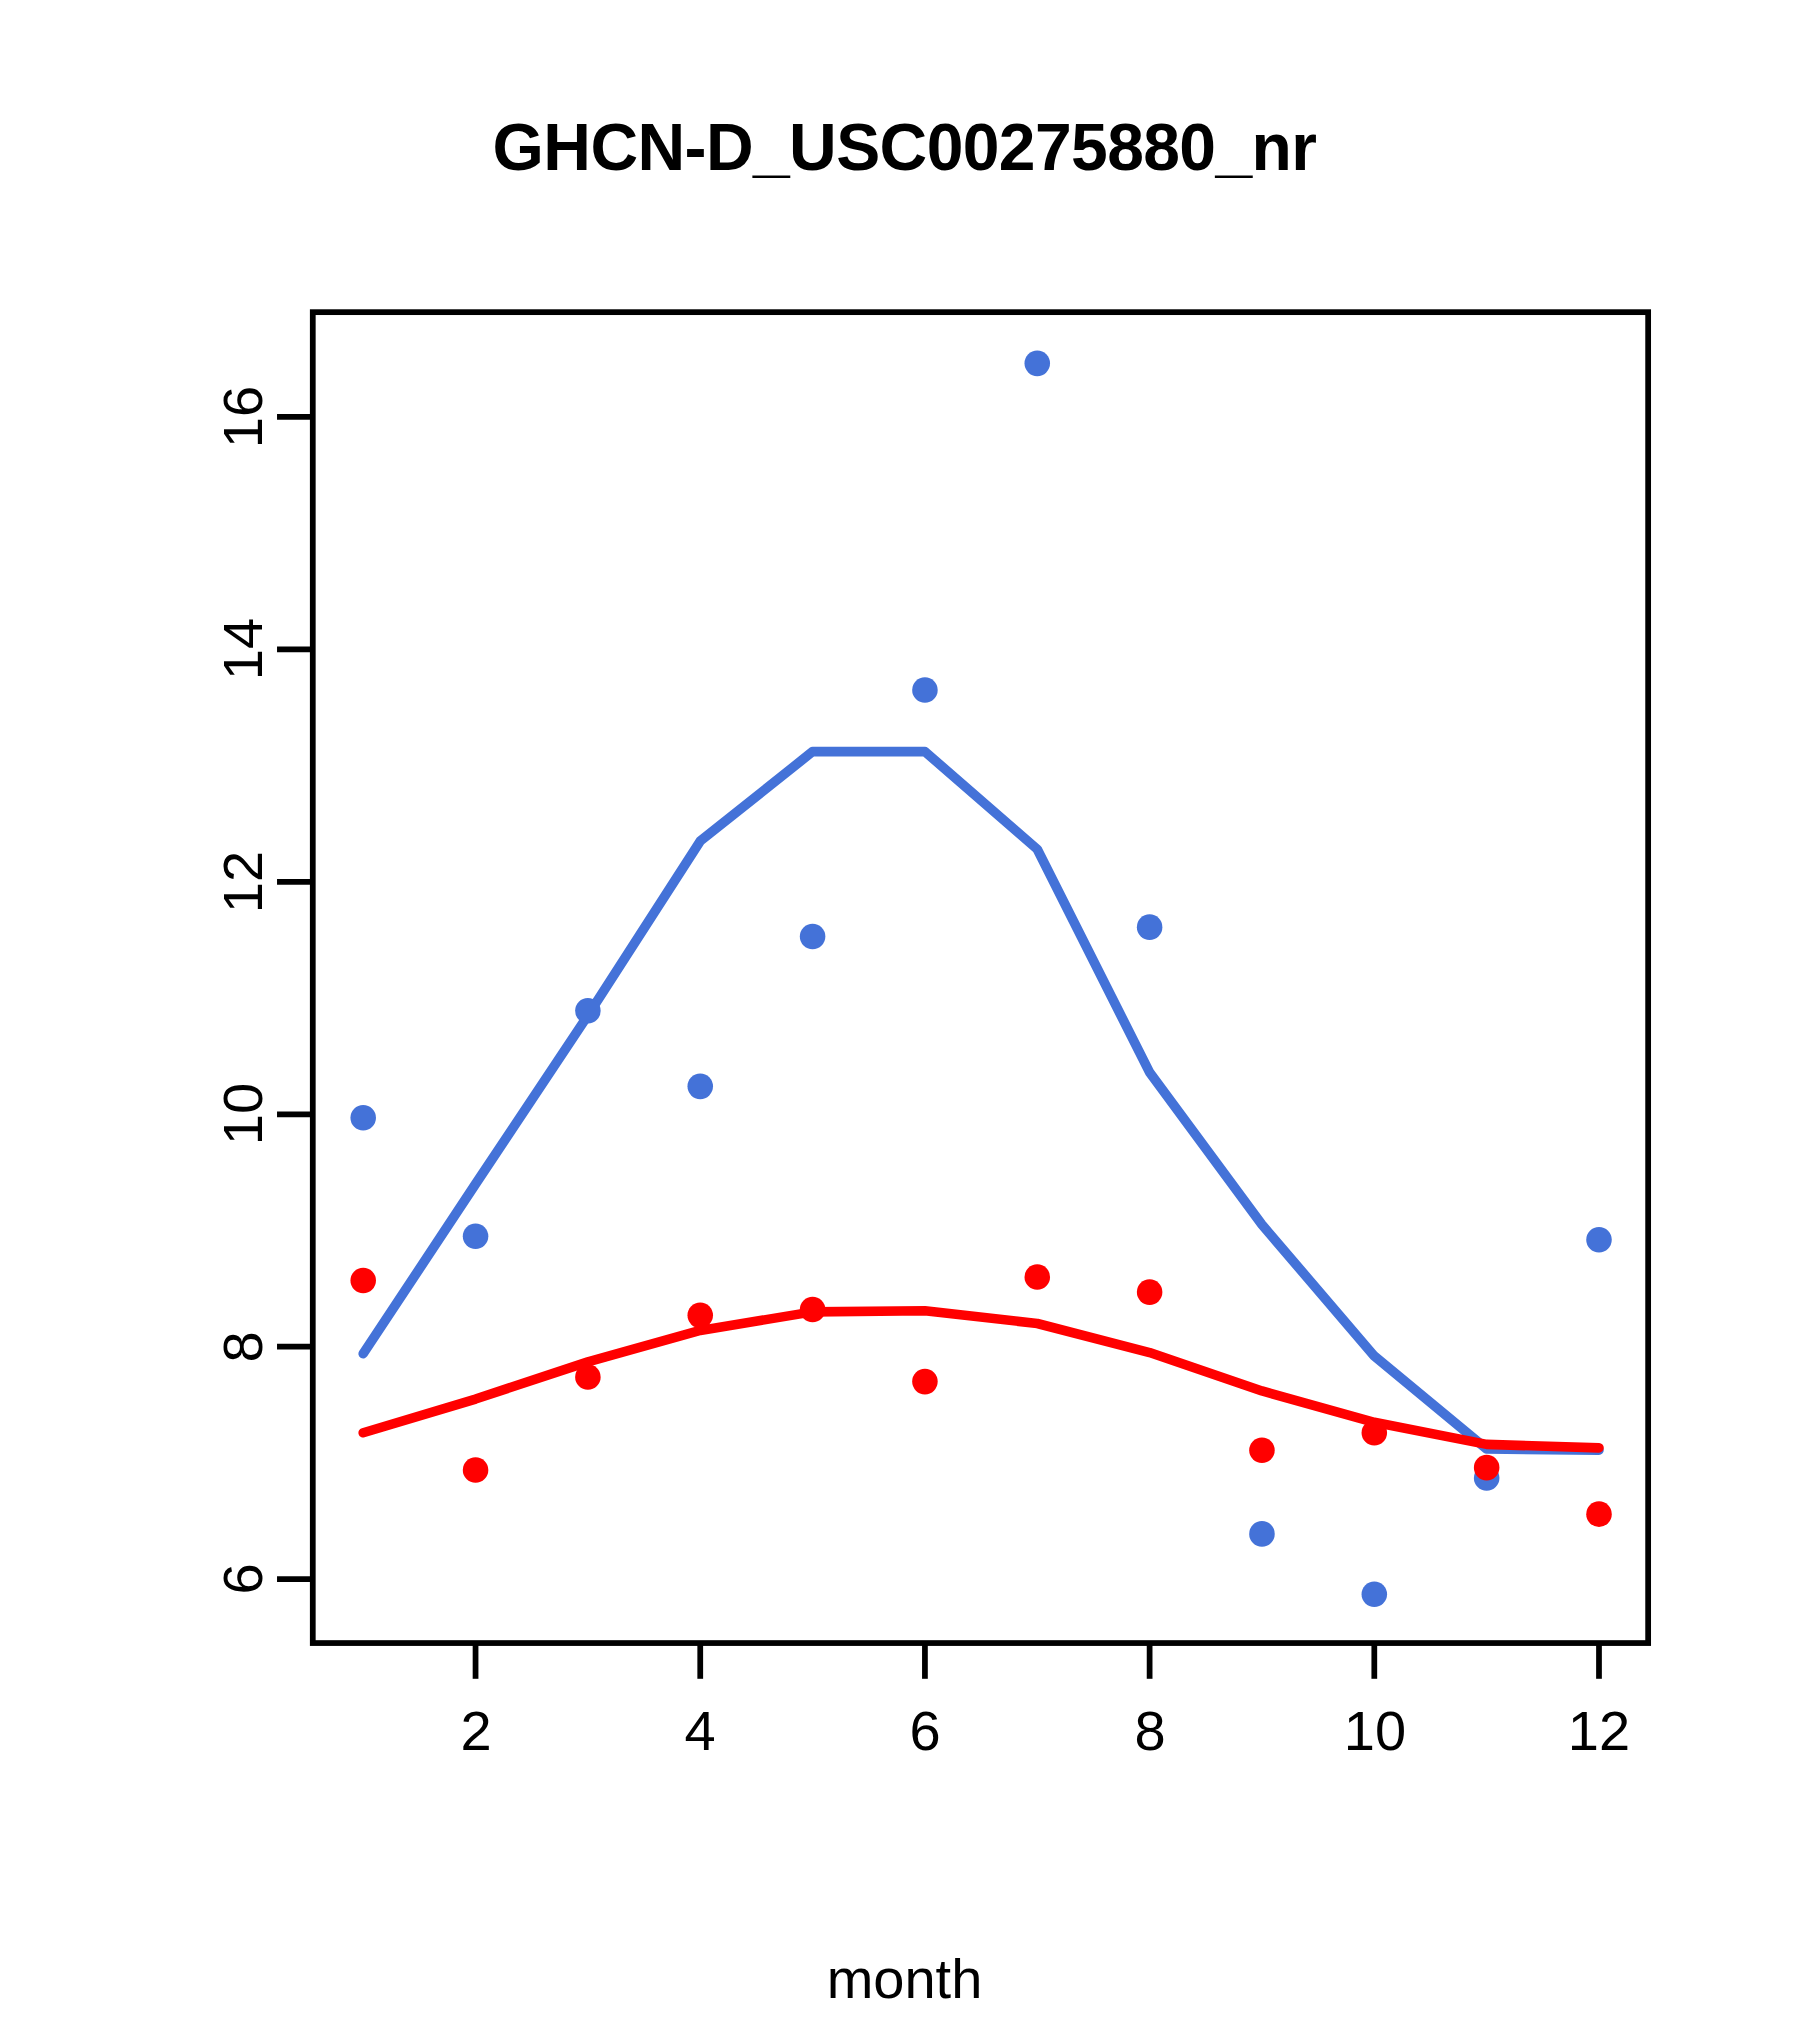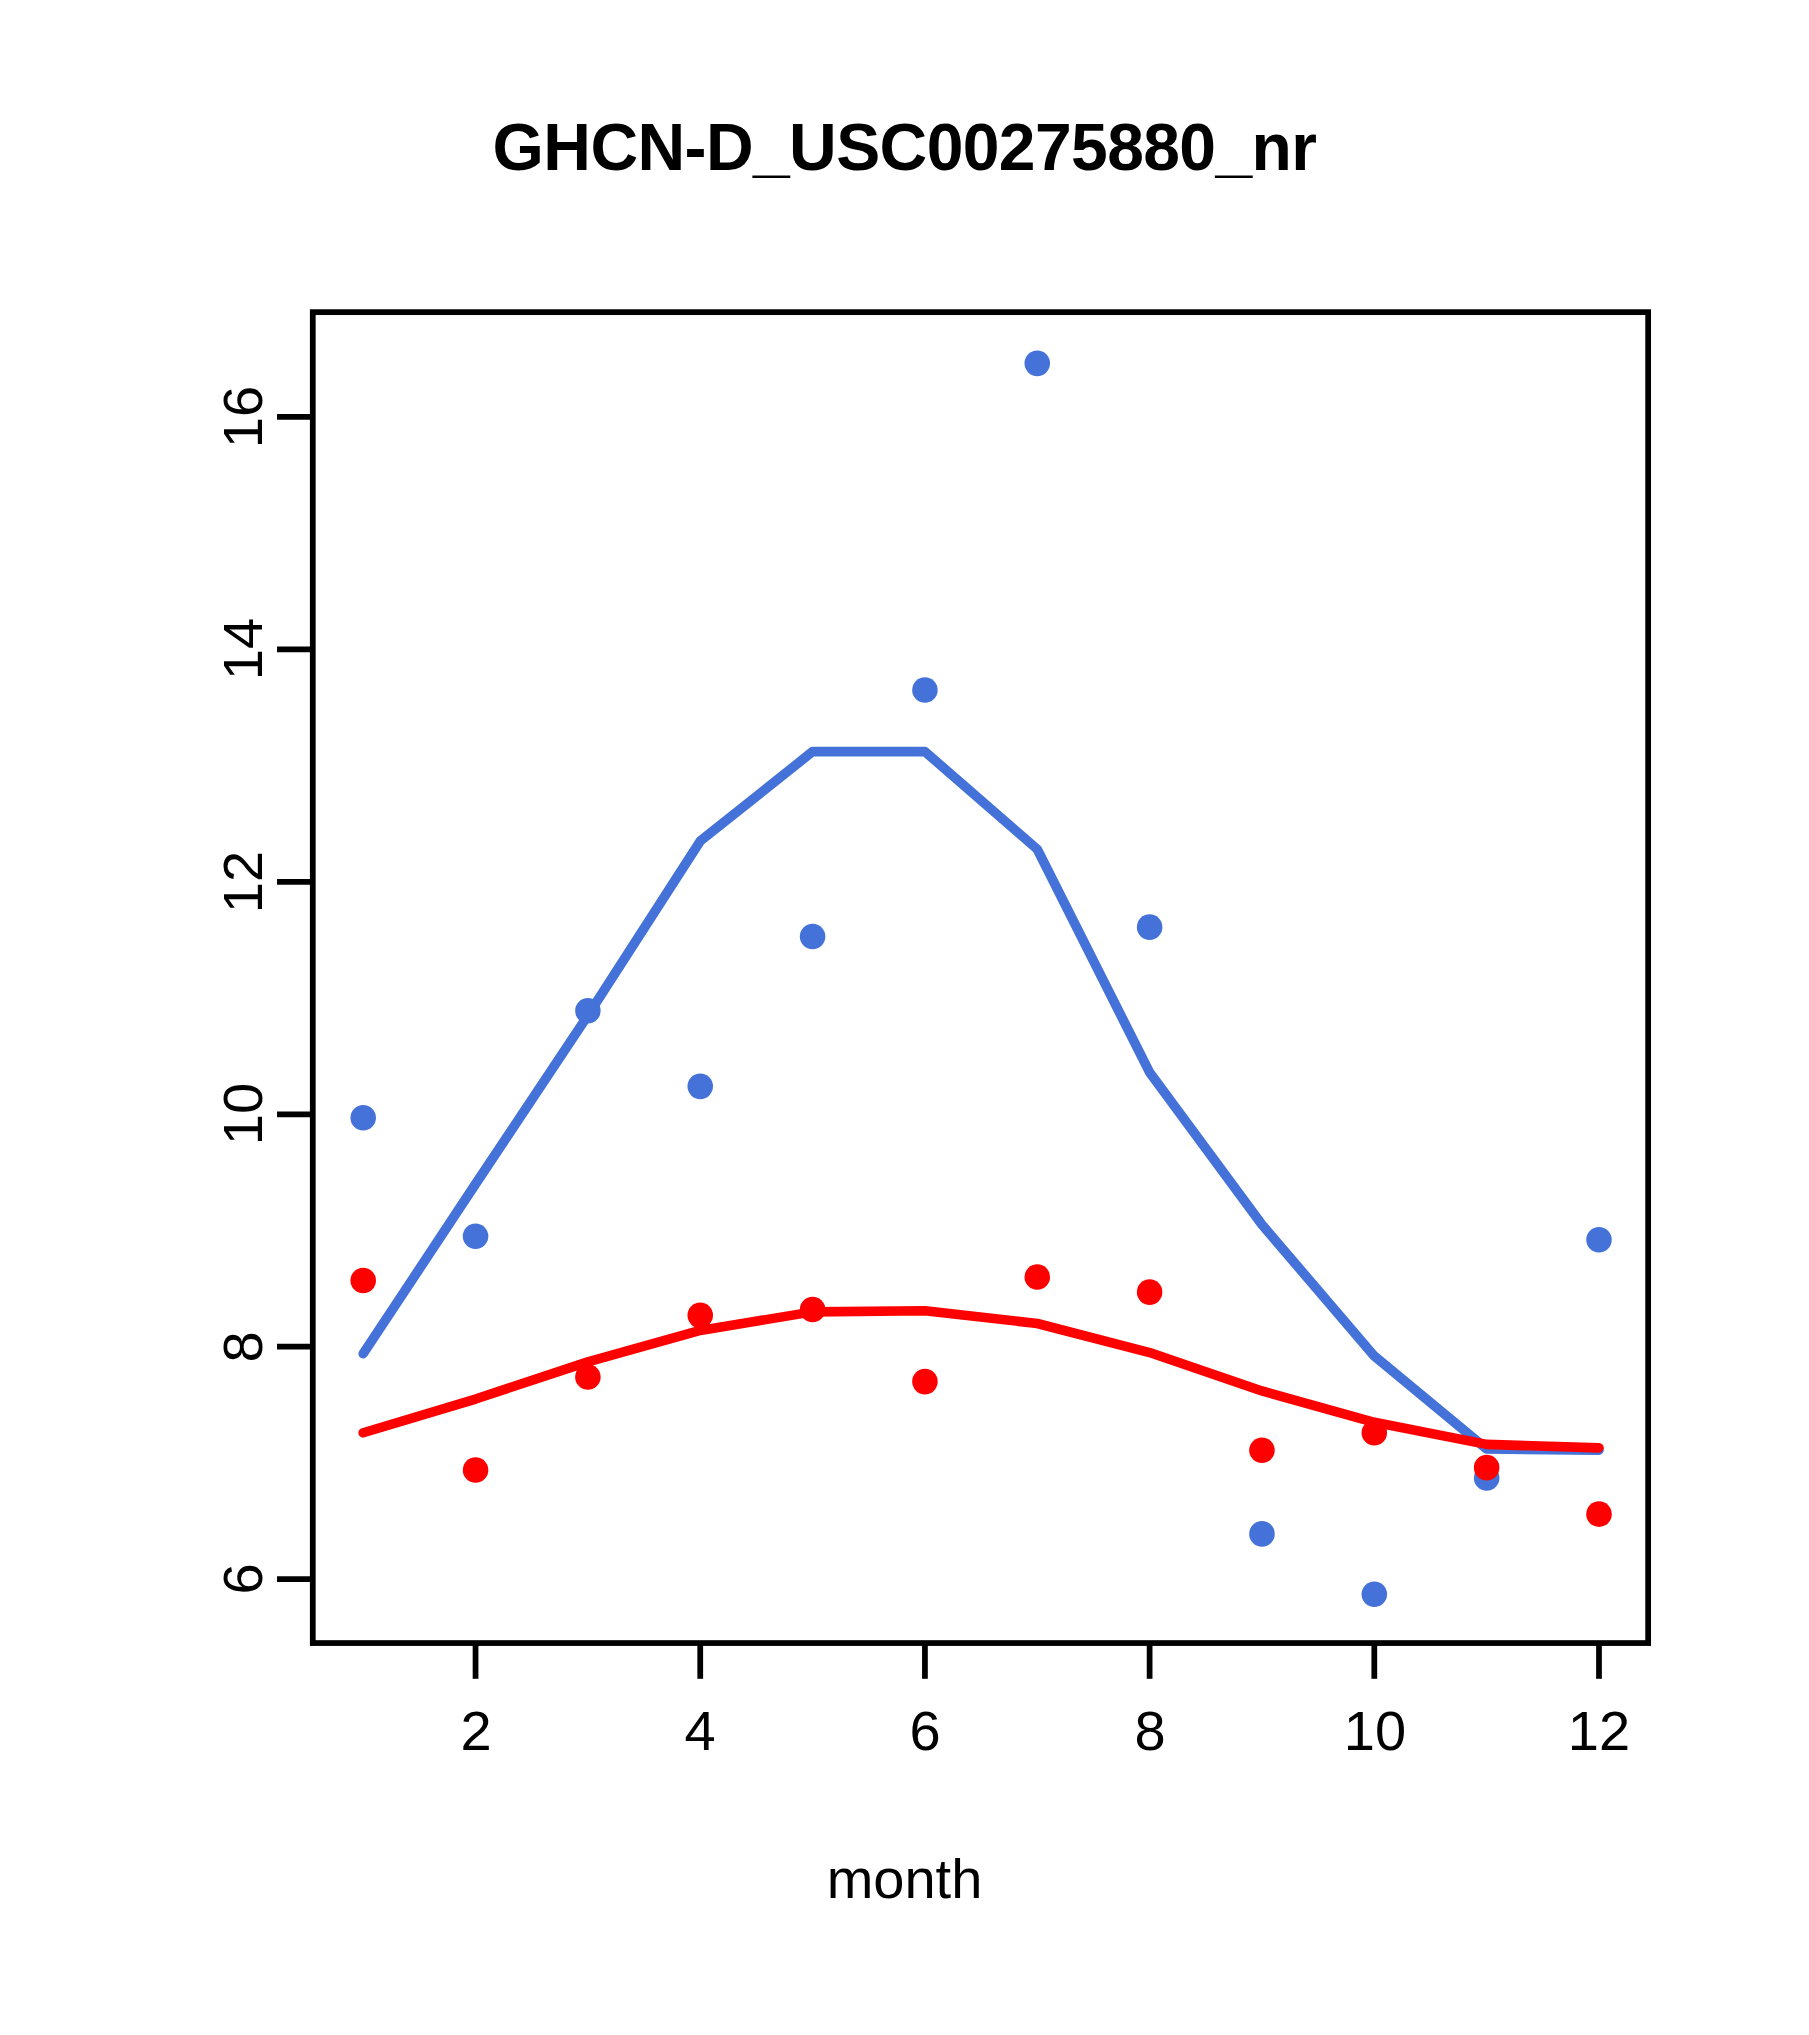--- a/index.html
+++ b/index.html
@@ -8,21 +8,21 @@
 
   #title{
     position:absolute;left:0;top:109px;width:1809px;text-align:center;
     font-family:"Liberation Sans",sans-serif;font-weight:bold;
     font-size:66px;letter-spacing:-0.6px;color:#000;white-space:pre;
   }
 
   #plotarea{position:absolute;left:0;top:0;width:1809px;height:2035px;}
 
   #xlabel{
-    position:absolute;left:0;top:1846px;width:1809px;text-align:center;
+    position:absolute;left:0;top:1946px;width:1809px;text-align:center;
     font-size:56px;color:#000;font-family:"Liberation Sans",sans-serif;
   }
 
   .xtick-label{
     position:absolute;top:1698px;font-size:56px;color:#000;
     text-align:center;transform:translateX(-50%);
     font-family:"Liberation Sans",sans-serif;
   }
   .ytick-label{
     position:absolute;font-size:56px;color:#000;

